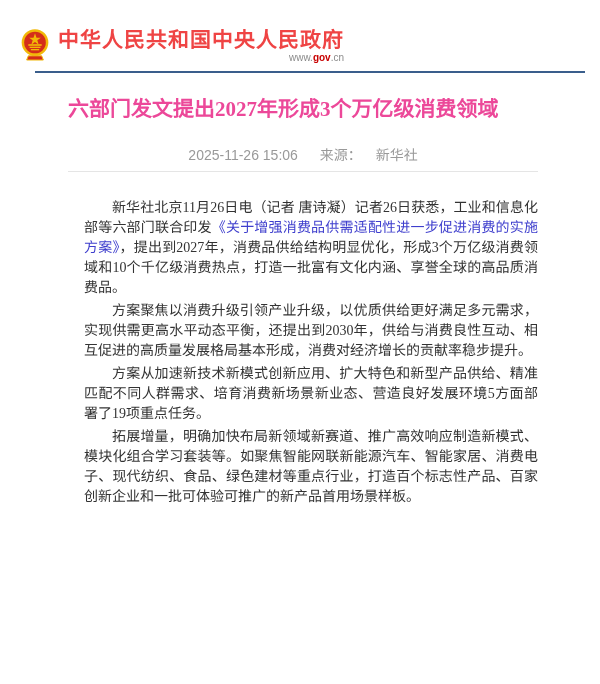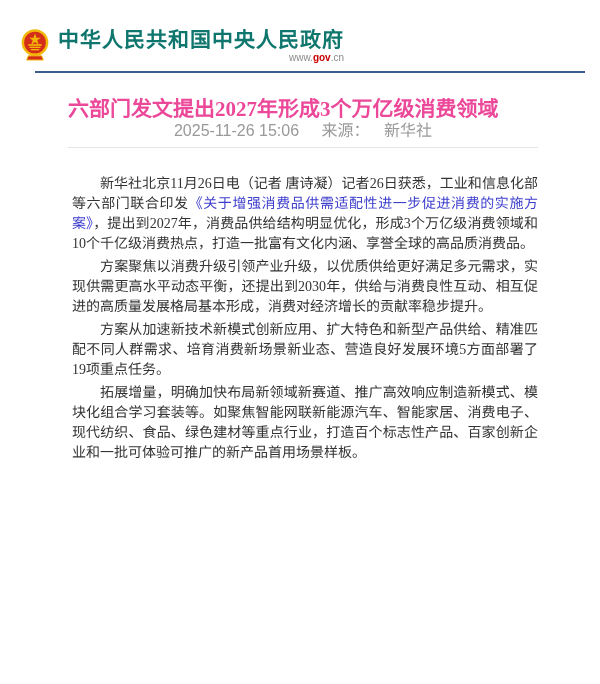--- a/index.html
+++ b/index.html
@@ -5,41 +5,41 @@
   html,body{margin:0;padding:0;}
   body{background:#ffffff;font-family:"Liberation Serif","DejaVu Serif",serif;}
   .page{position:relative;width:600px;height:684px;background:#ffffff;overflow:hidden;margin:0;}
 
   
   .site-header{padding:28px 0 0 20px;}
   .brand{display:flex;align-items:flex-start;text-decoration:none;cursor:pointer;}
   .emblem{width:30px;height:34px;margin-right:8px;flex:0 0 auto;}
   .brand-text{display:flex;flex-direction:column;}
   .site-name{font-family:"Liberation Sans","DejaVu Sans",sans-serif;font-weight:700;
-             font-size:21px;line-height:23px;color:#0f766e;letter-spacing:1px;}
+             font-size:21px;line-height:23px;color:#ef4444;letter-spacing:1px;}
   .site-url{font-family:"Liberation Sans","DejaVu Sans",sans-serif;font-size:10px;
             line-height:12px;color:#8a8a8a;margin-top:1px;text-align:right;}
   .site-url .gov{color:#c80000;font-weight:700;}
   .header-rule{height:2px;background:#3a5e8c;margin:7px 15px 0 15px;}
 
   
   .article{margin:0 62px 0 68px;width:470px;}
   .article-title{margin:22px 0 0 0;
                  font-family:Liberation Serif, serif;
                  font-size:21px;line-height:28px;font-weight:600;color:#ec4899;}
-  .article-meta{text-align:center;
+  .article-meta{margin-top:24px;text-align:center;
                 font-family:"Liberation Sans","DejaVu Sans",sans-serif;
-                font-size:16px;line-height:16px;color:#999999;}
+                font-size:14px;line-height:16px;color:#999999;}
   .article-meta .meta-sourcelabel{margin-left:18px;}
   .article-meta .meta-source{margin-left:10px;}
   .meta-divider{border:none;border-top:1px solid #e5e5e5;margin:8px 0 0 0;}
 
   .article-body{margin-top:26px;color:#333333;font-size:14px;line-height:20px;
                 text-align:justify;}
-  .article-body p{margin:0 0 3px 4px;text-indent:2em;}
+  .article-body p{margin:0 0 3px 16px;text-indent:2em;}
   .doc-link{color:#3e3ecd;text-decoration:none;cursor:pointer;}
 </style>
 </head>
 <body>
 
 <div class="page">
 
   <div class="site-header">
     <div class="brand">
       <span class="emblem">

